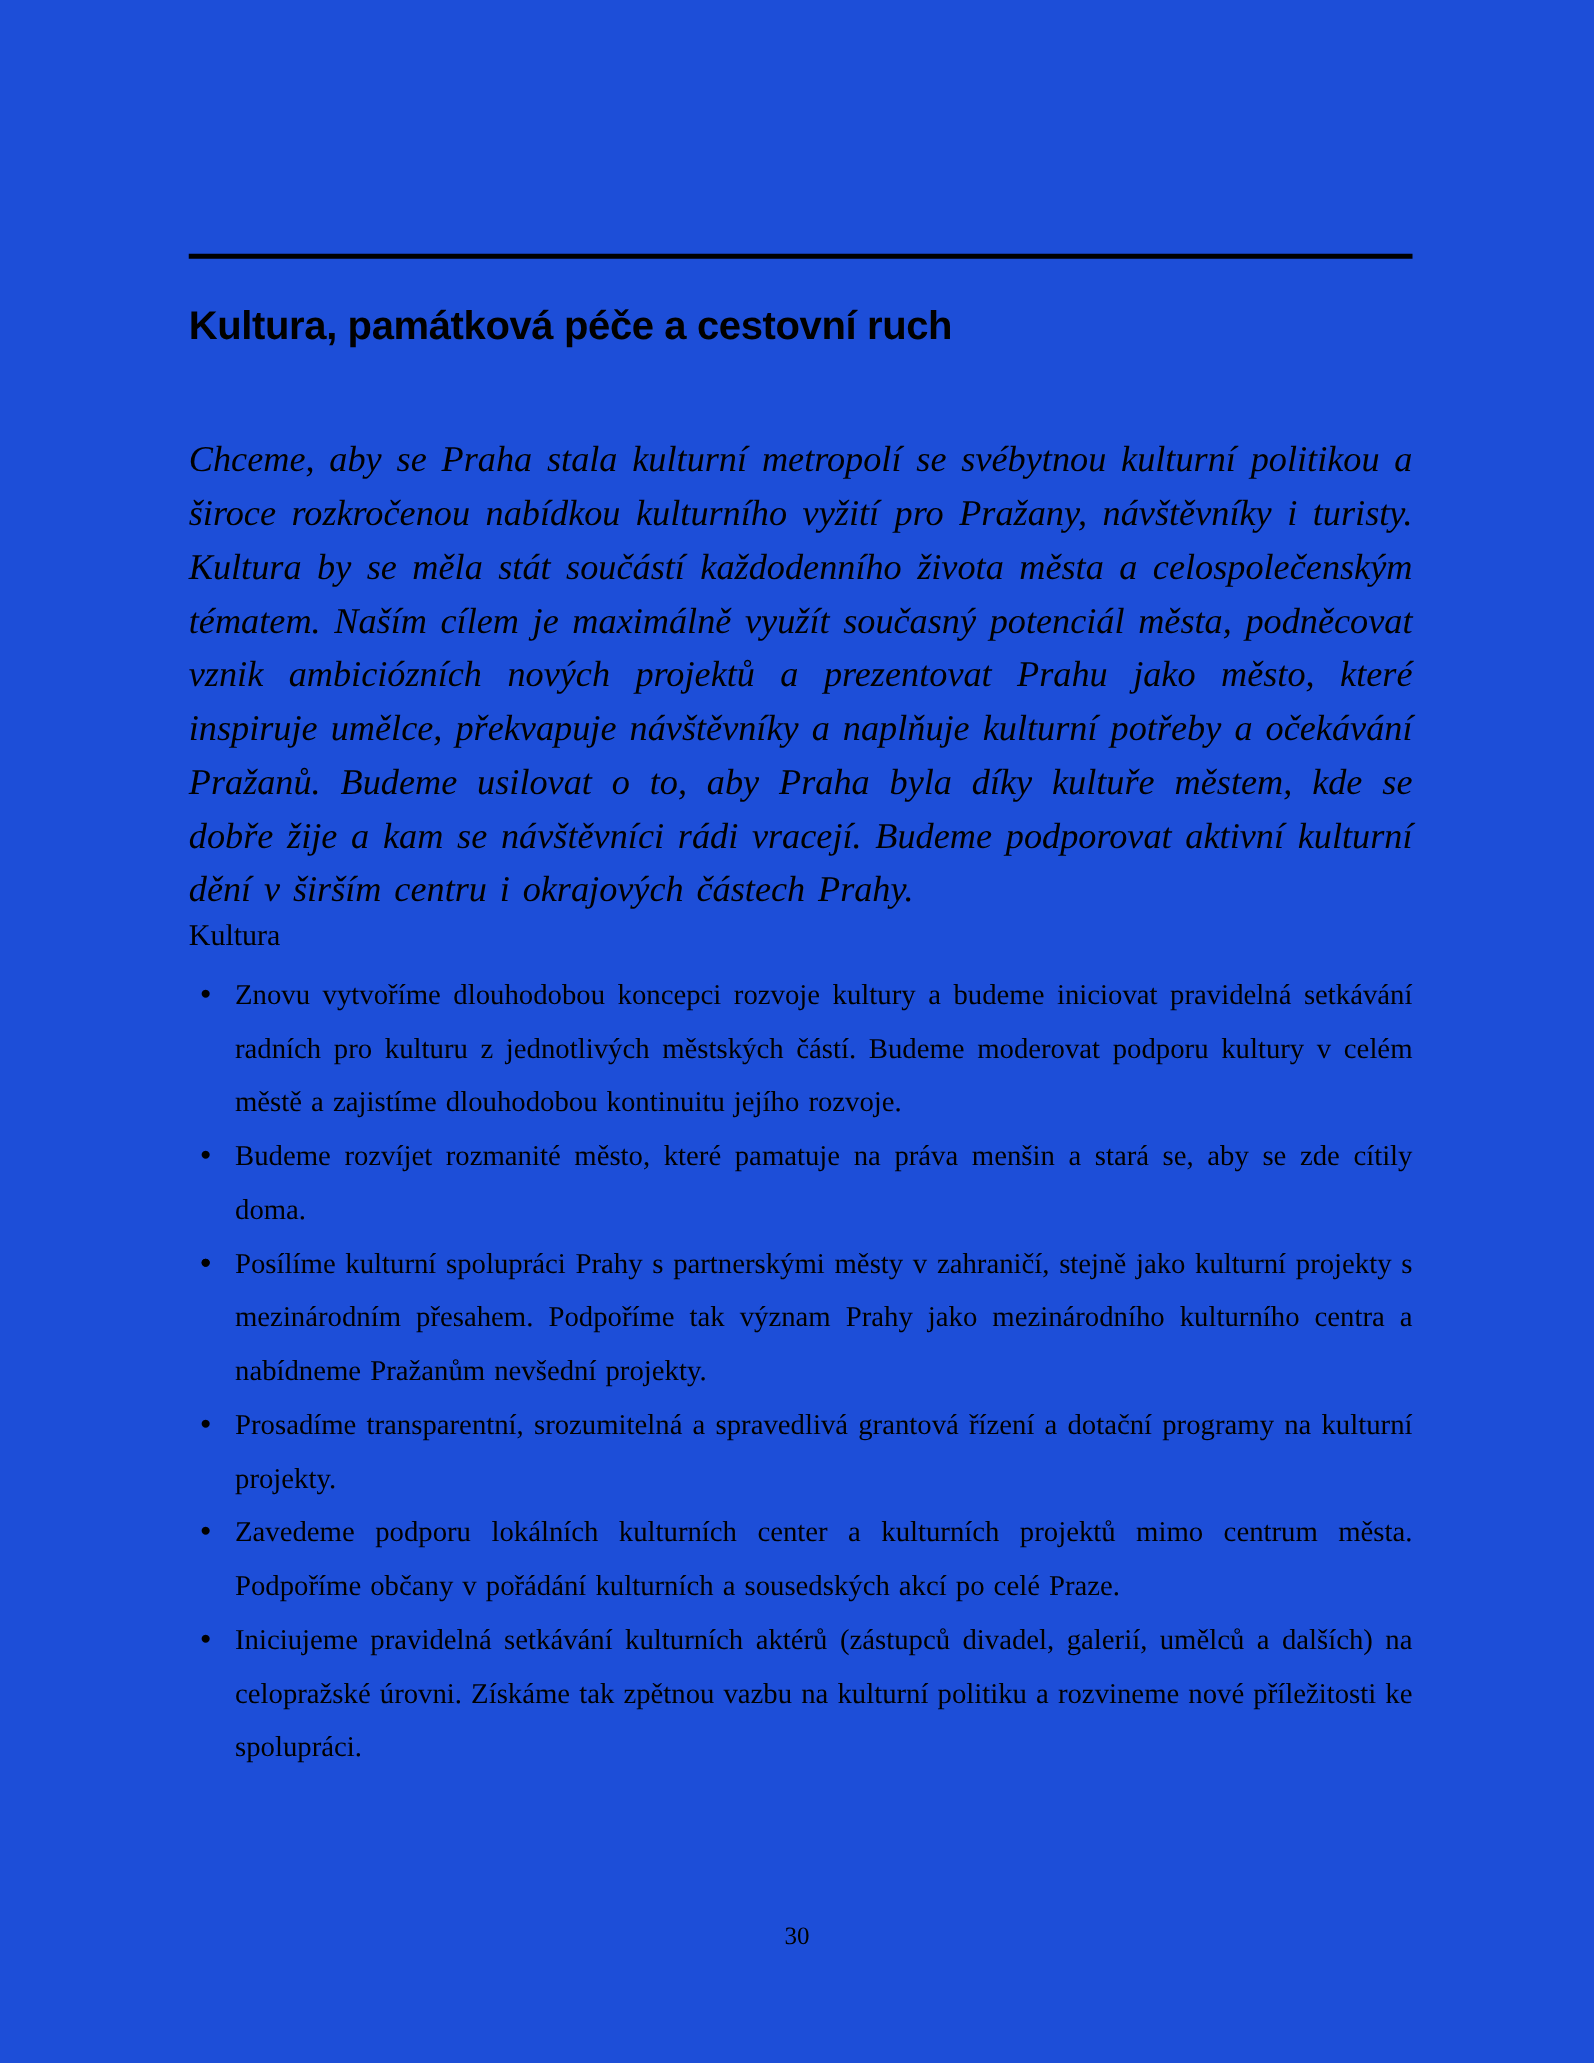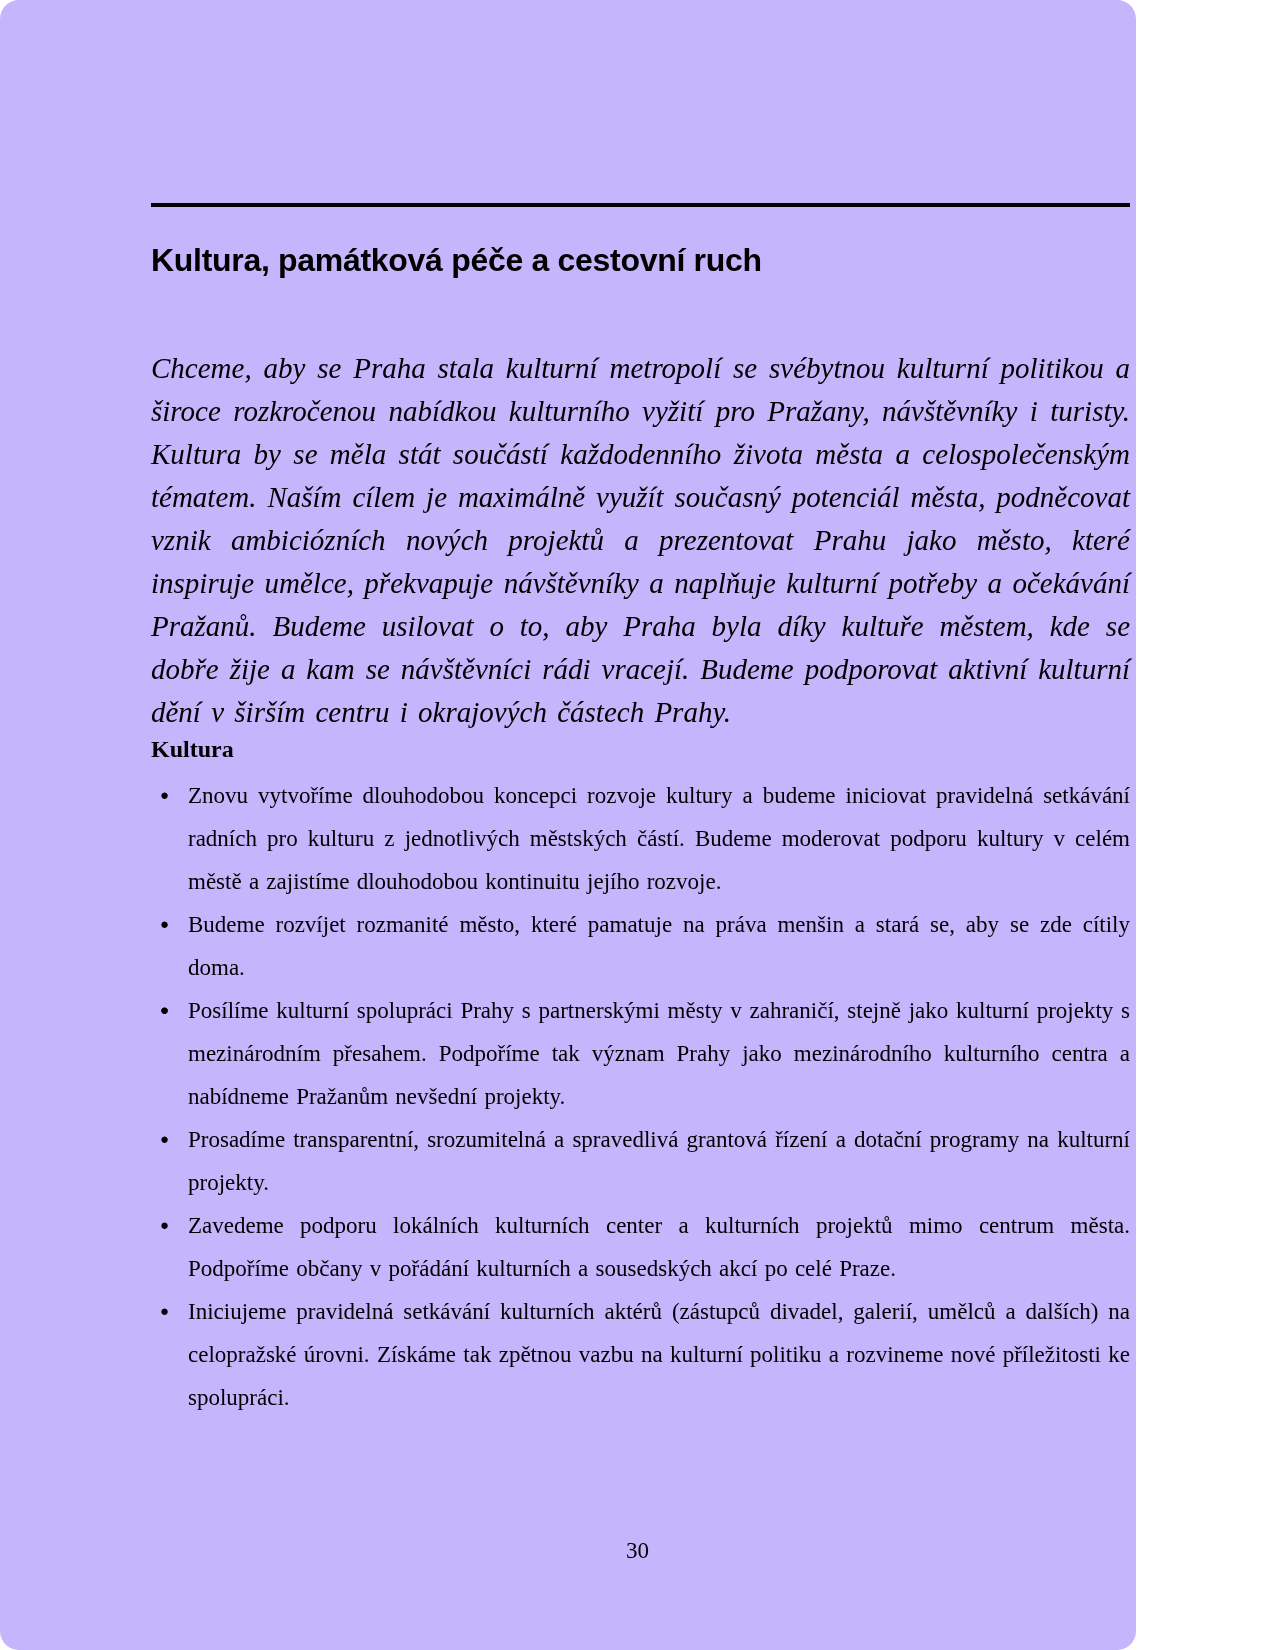--- a/index.html
+++ b/index.html
@@ -5,25 +5,24 @@
   * { margin: 0; padding: 0; box-sizing: border-box; }
   html, body {
     width: 1275px;
     height: 1650px;
     background: #ffffff;
     font-family: "Liberation Serif", serif;
     color: #000000;
   }
   .page {
     position: relative;
-    width: 1136px;
+    width: 1275px;
     height: 1650px;
-    background: #c4b5fd;
+    background: #1d4ed8;
     overflow: hidden;
-    border-radius: 19px;
   }
   .top-rule {
     position: absolute;
     left: 151px;
     top: 203px;
     width: 979px;
     height: 4px;
     background: #000000;
   }
   .doc-title {
@@ -49,21 +48,21 @@
     line-height: 43px;
     text-align: justify;
     word-spacing: 3px;
     color: #000000;
   }
   .section-heading {
     position: absolute;
     left: 151px;
     top: 736px;
     font-family: "Liberation Serif", serif;
-    font-weight: 700;
+    font-weight: 400;
     font-size: 24px;
     color: #000000;
   }
   .bullet-list {
     position: absolute;
     left: 151px;
     top: 774px;
     width: 979px;
   }
   .bullet-item {
@@ -82,21 +81,21 @@
     font-size: 15px;
     line-height: 43px;
   }
   .page-number {
     position: absolute;
     left: 0;
     top: 1538px;
     width: 1275px;
     text-align: center;
     font-family: "Liberation Serif", serif;
-    font-size: 23px;
+    font-size: 20px;
     color: #000000;
   }
 </style>
 </head>
 <body>
 
 <div class="page">
 
   <div class="top-rule"></div>
 

